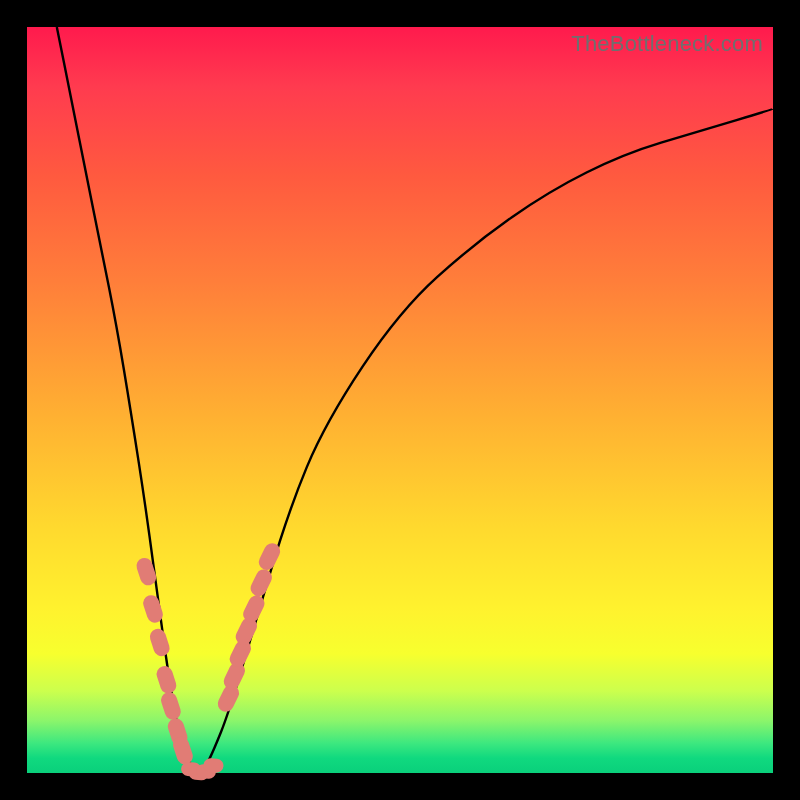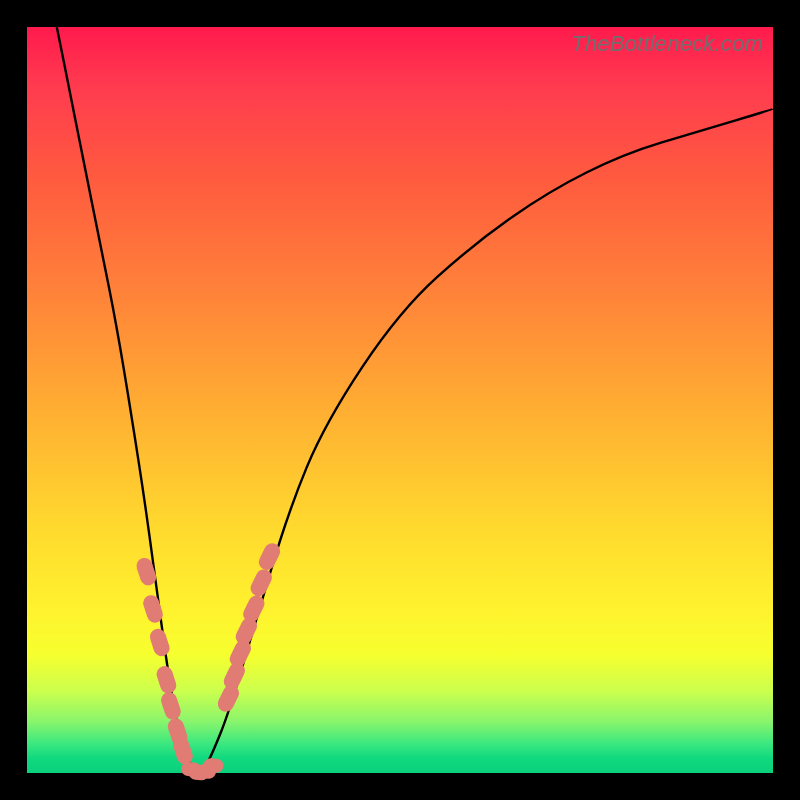--- a/index.html
+++ b/index.html
@@ -9,21 +9,20 @@
     height: 800px;
     overflow: hidden;
     background: #000;
     font-family: Arial, Helvetica, sans-serif;
   }
   .canvas-wrap {
     position: relative;
     width: 640px;
     height: 800px;
     background: #000;
-    font-style: italic;
   }
   .plot-area {
     position: absolute;
     left: 27px;
     top: 27px;
     width: 746px;
     height: 746px;
     
     background: linear-gradient(
       to bottom,

